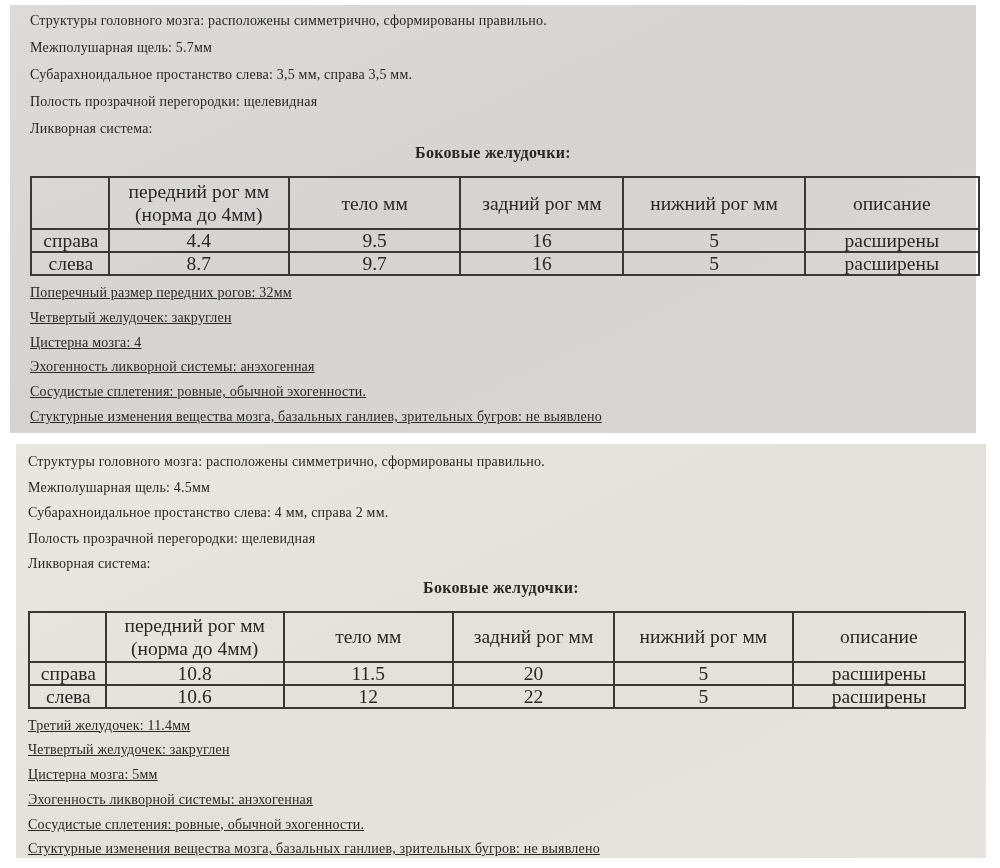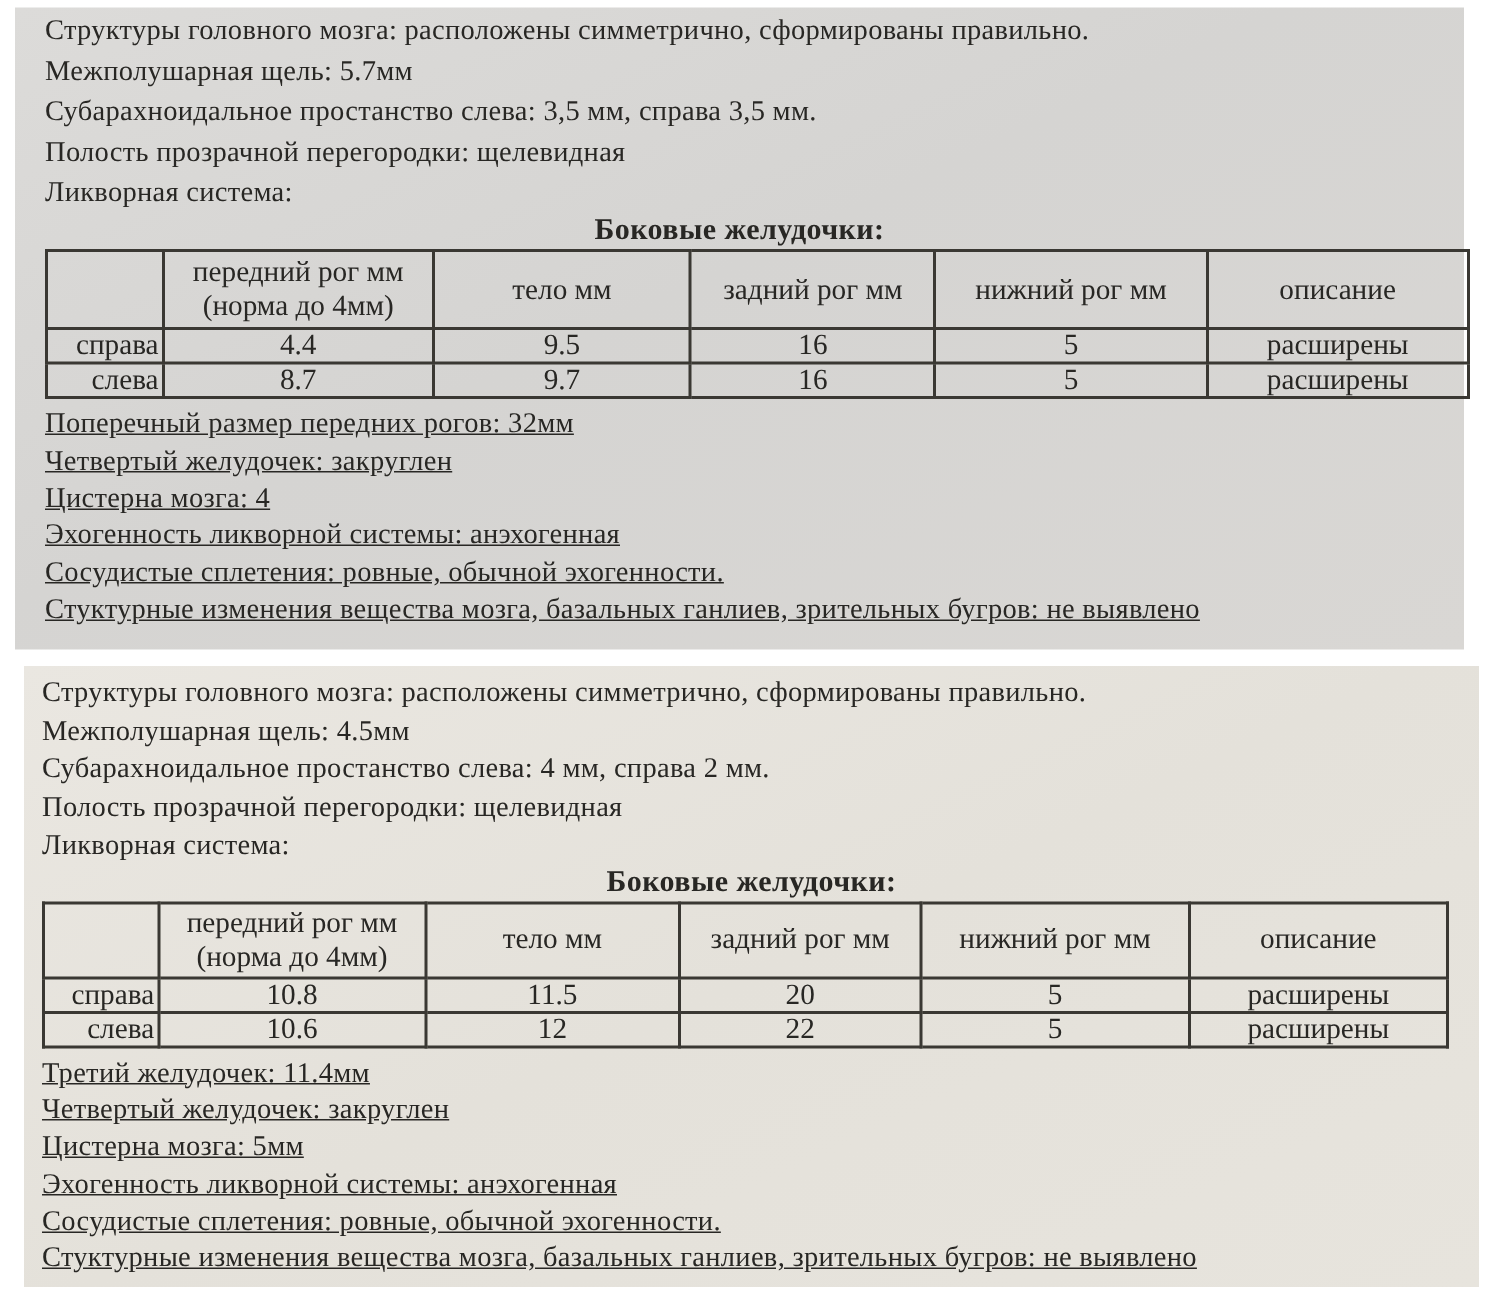--- a/index.html
+++ b/index.html
@@ -11,38 +11,38 @@
     left:10px; top:5px; width:966px; height:428px;
     background:linear-gradient(155deg,#dcdbd9 0%,#d5d4d2 45%,#d9d7d4 100%);
     padding:2px 0 0 20px;
   }
   .photo-bottom {
     left:16px; top:444px; width:970px; height:414px;
     background:linear-gradient(155deg,#eae7e1 0%,#e4e1da 50%,#e7e4dd 100%);
     padding:5px 0 0 12px;
   }
 
-  .line { font-size:19px; line-height:27px; white-space:nowrap; letter-spacing:0.2px; }
+  .line { font-size:14px; line-height:27px; white-space:nowrap; letter-spacing:0.2px; }
   .photo-bottom .line { line-height:25.5px; }
   .line.after { line-height:24.8px;text-decoration:underline; }
 
-  .table-title { text-align:center; font-weight:bold; font-size:20px;
+  .table-title { text-align:center; font-weight:bold; font-size:16px;
     line-height:22px; padding:0 20px 0 0; letter-spacing:0.3px; }
   .photo-bottom .table-title { padding-right:12px; }
 
   table.vent-table { border-collapse:collapse; table-layout:fixed; width:950px;
-    margin-top:2px; background:transparent; }
+    margin-top:12px; background:transparent; }
   .photo-bottom table.vent-table { width:938px; }
   table.vent-table th, table.vent-table td {
     border:2px solid #3a3833; font-weight:normal; font-size:19.5px;
     text-align:center; vertical-align:middle; padding:0 2px; overflow:hidden; }
   table.vent-table thead th { height:52px; line-height:23px; }
   .photo-bottom table.vent-table thead th { height:50px; }
   table.vent-table tbody td { height:23px; line-height:21px; }
-  table.vent-table td.rowlabel { text-align:right; padding-left:4px; }
+  table.vent-table td.rowlabel { text-align:center; padding-left:4px; }
 
   .after-block { margin-top:5px; }
 </style>
 </head>
 <body>
 
 <div class="photo photo-top">
   <div class="line">Структуры головного мозга: расположены симметрично, сформированы правильно.</div>
   <div class="line">Межполушарная щель: 5.7мм</div>
   <div class="line">Субарахноидальное простанство слева: 3,5 мм, справа 3,5 мм.</div>

